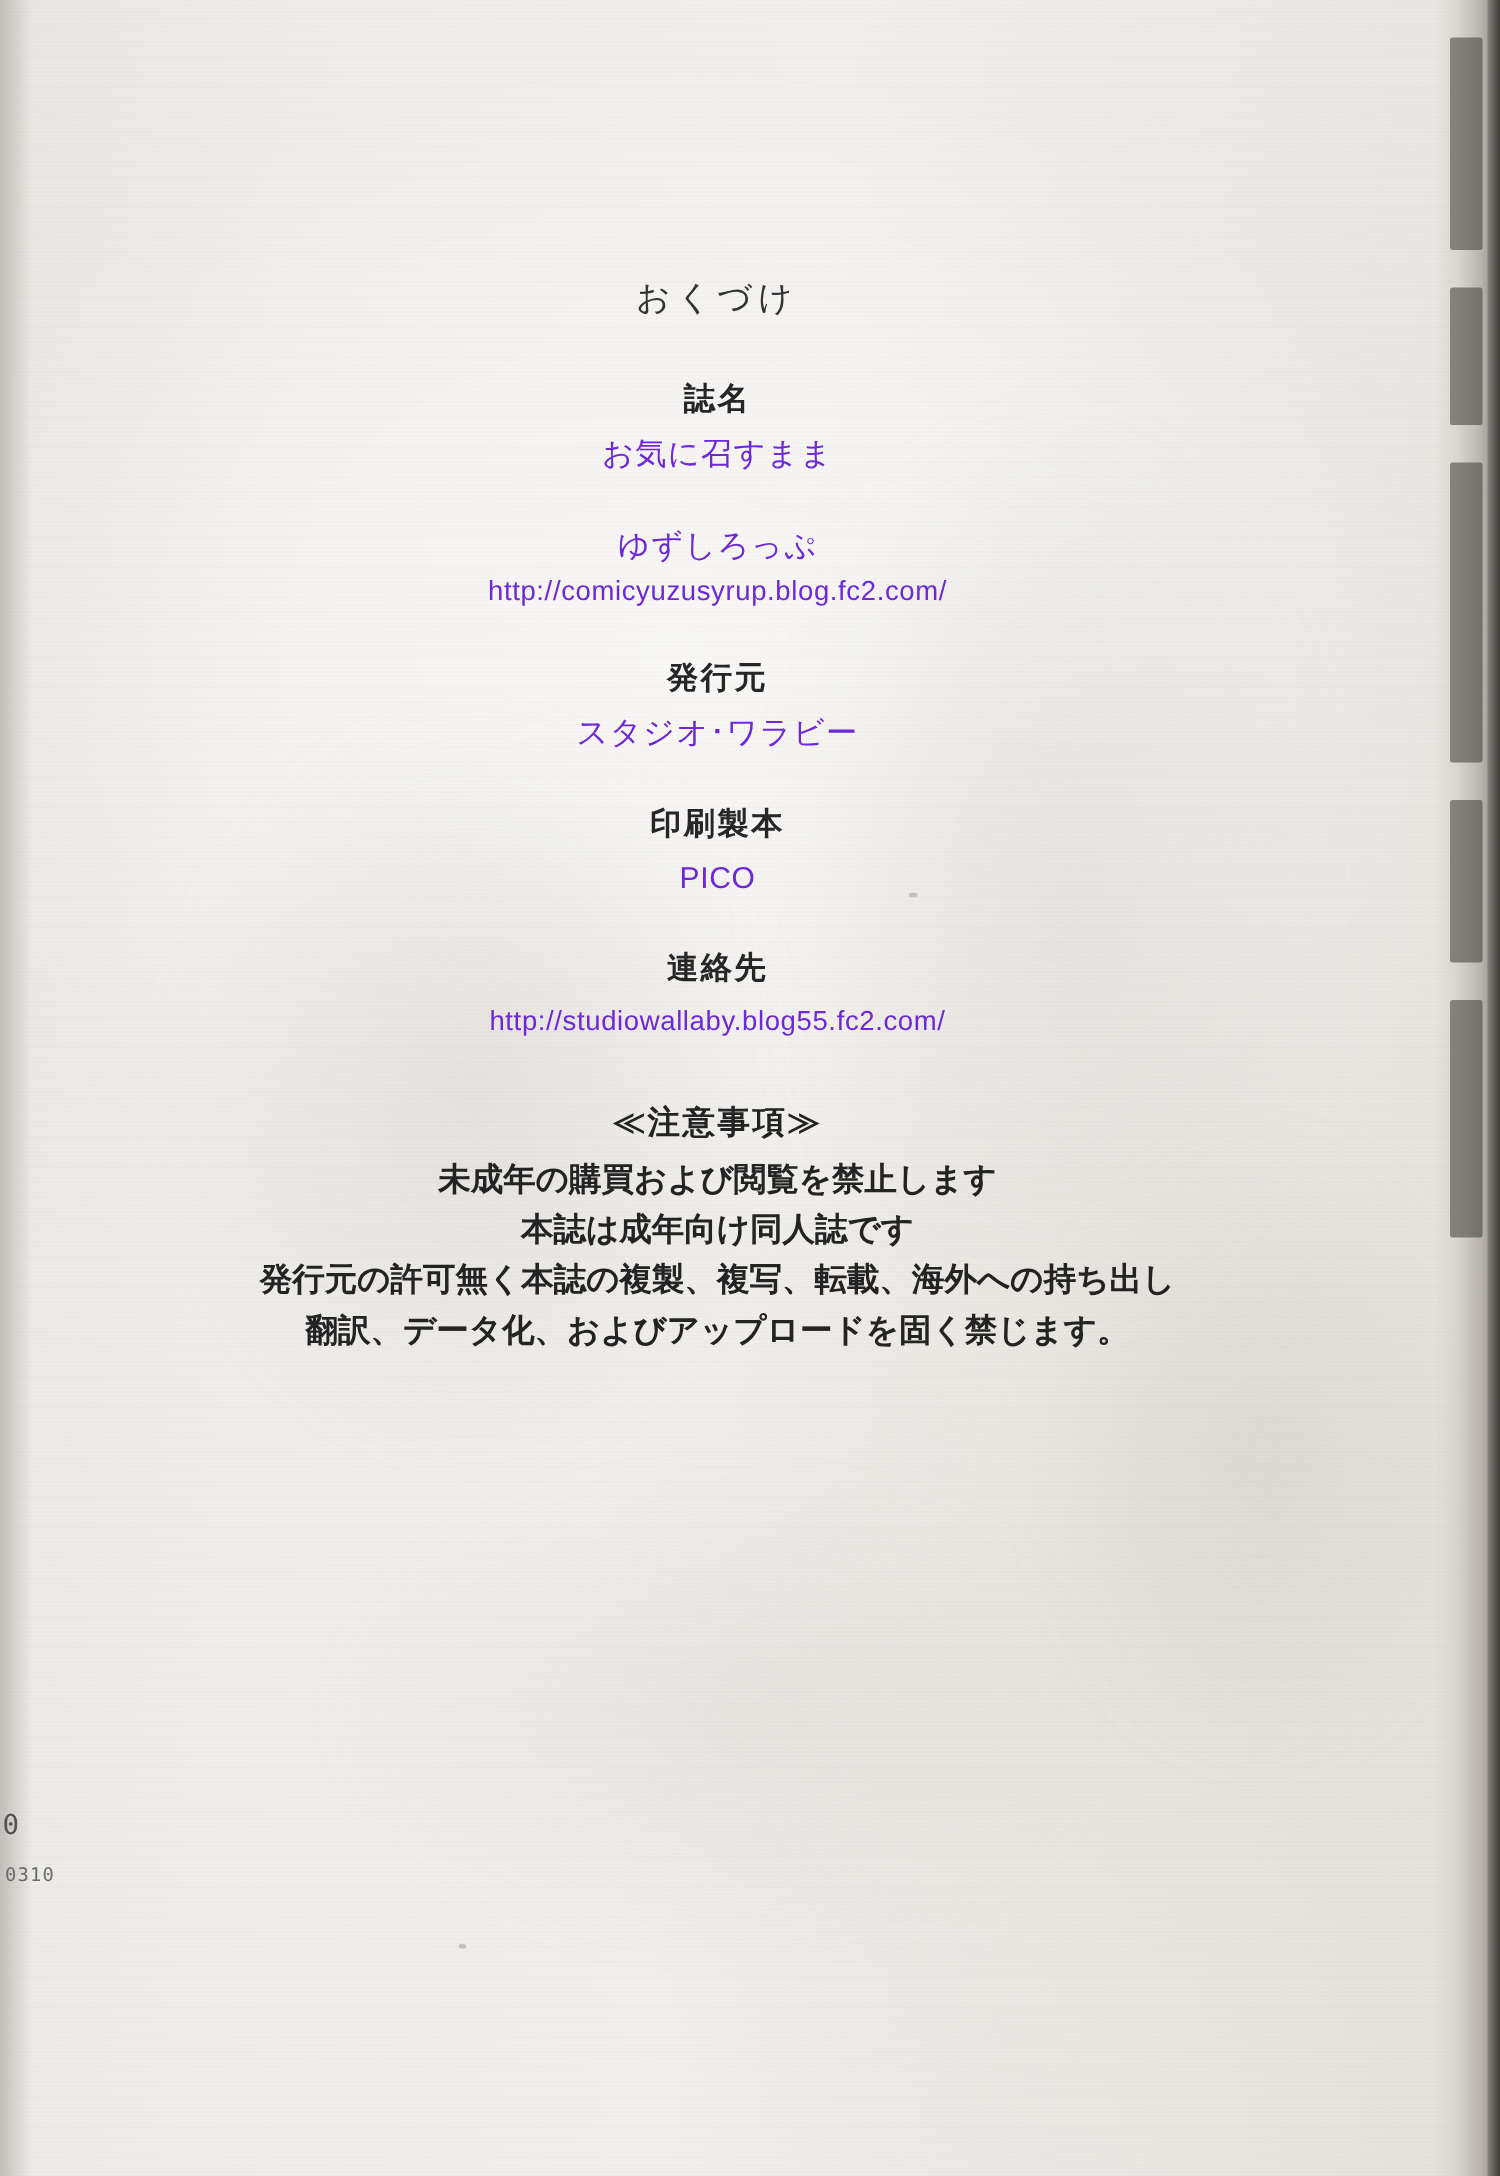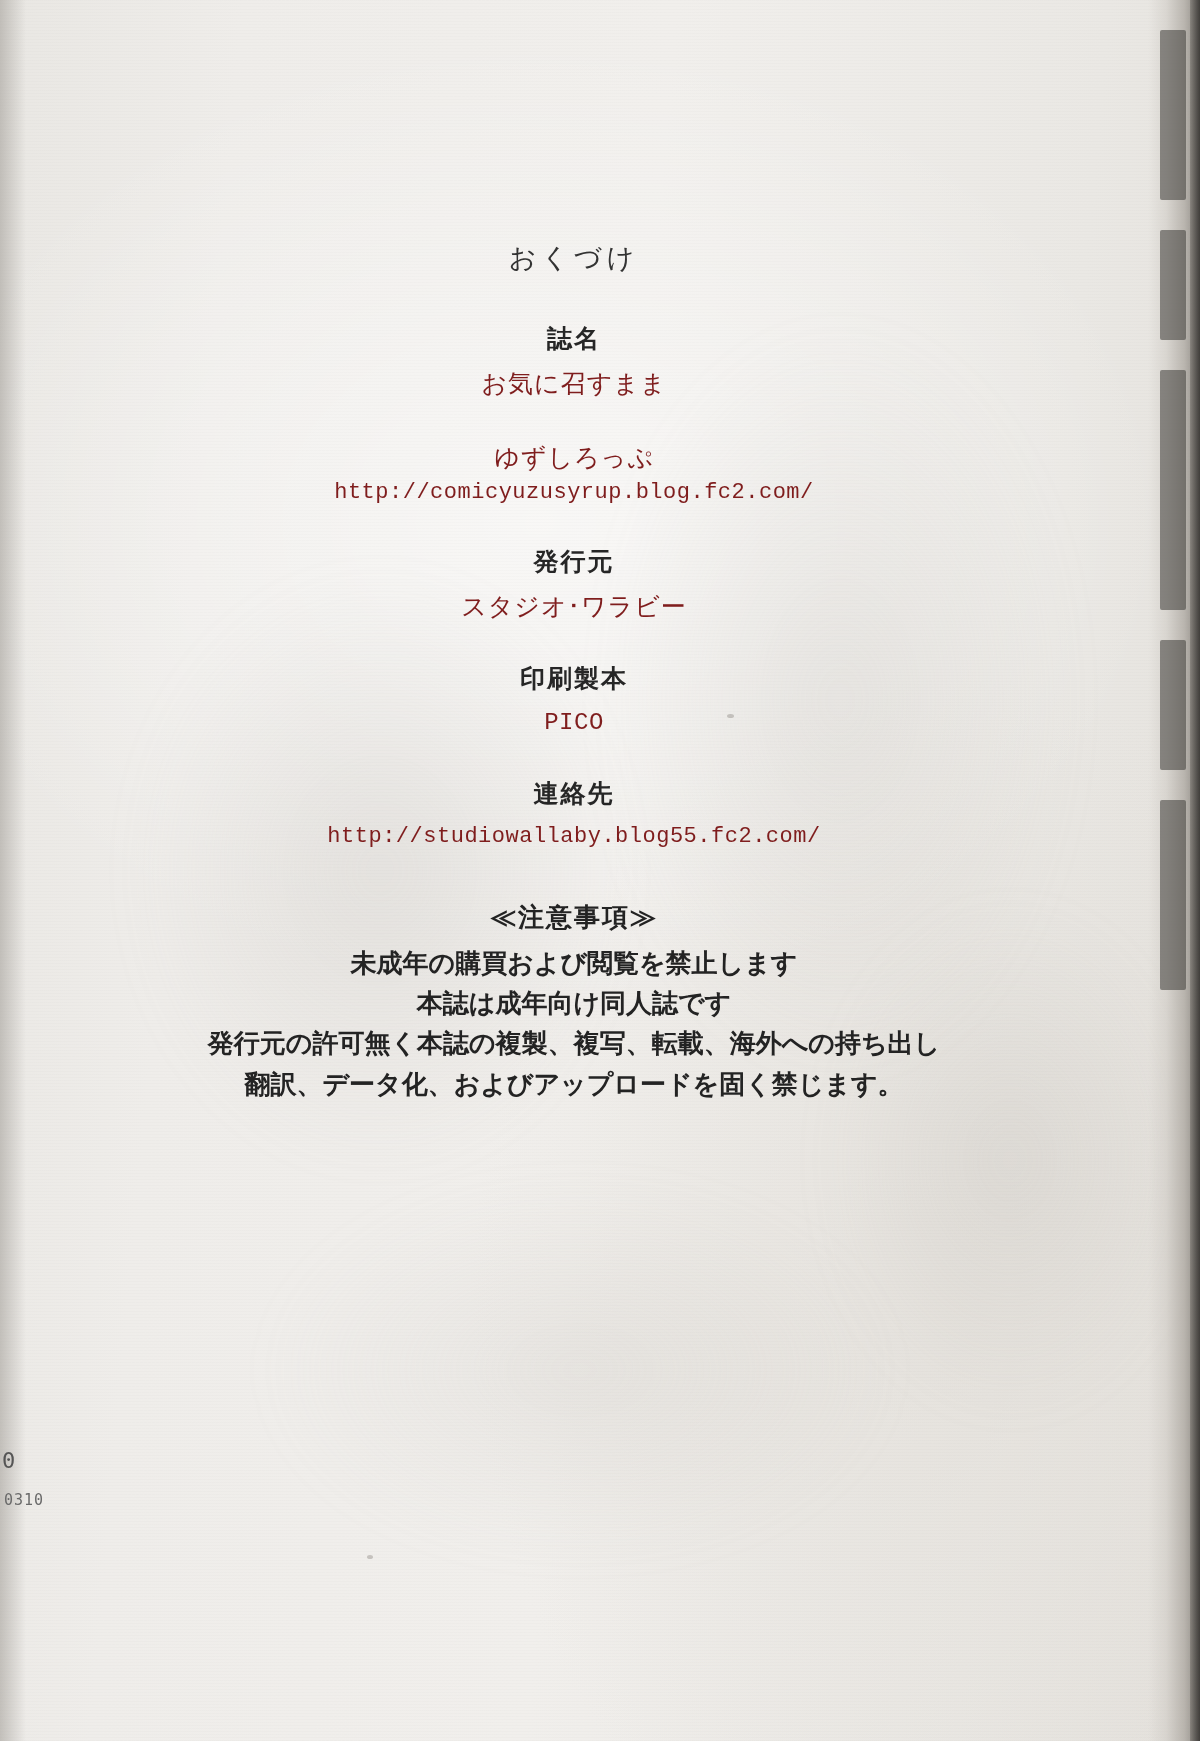--- a/index.html
+++ b/index.html
@@ -73,46 +73,46 @@
     left: 0; top: 0;
     width: 26px; height: 100%;
     background: linear-gradient(90deg, rgba(160,156,150,0.55), rgba(160,156,150,0.0));
   }
 
   
   .colophon {
     position: absolute;
     left: 0;
     right: 52px;
-    top: 240px;
+    top: 220px;
     text-align: center;
   }
   .colophon-title {
     font-size: 27px;
     letter-spacing: 5px;
     color: #333;
     margin-bottom: 46px;
     font-weight: 400;
   }
   .block { margin-bottom: 36px; }
   .block .lbl {
     font-size: 25px;
     font-weight: bold;
     color: #262626;
     letter-spacing: 2px;
     margin-bottom: 10px;
   }
   .block .val {
     font-size: 25px;
-    color: #7f1d1d;
+    color: #6d28d9;
     letter-spacing: 1px;
     line-height: 1.5;
   }
   .block .val.mono {
-    font-family: Liberation Mono, monospace;
+    font-family: Liberation Sans, sans-serif;
     font-size: 22px;
     letter-spacing: 0.5px;
     text-align: center;
   }
   .block .val.date {
     font-size: 24px;
     letter-spacing: 0px;
   }
 
   .notice {

